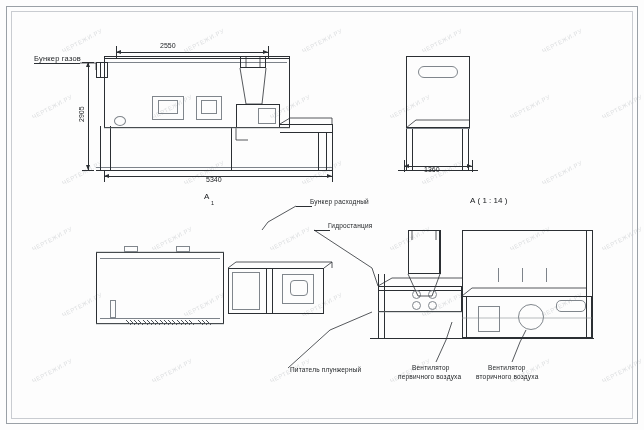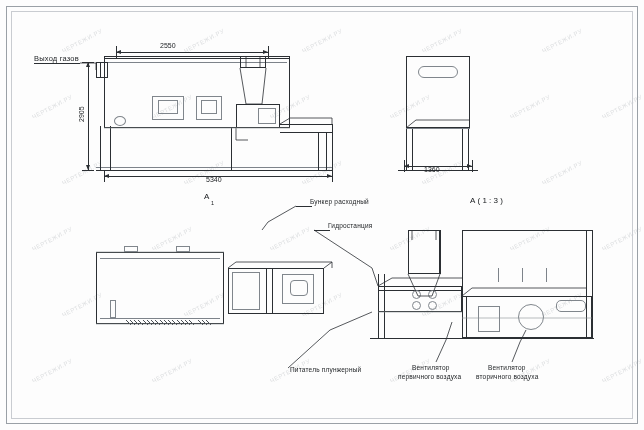--- a/index.html
+++ b/index.html
@@ -182,21 +182,21 @@
   <div class="ln v" style="left:88px;top:62px;height:108px;"></div>
   <div class="ln h" style="left:82px;top:62px;width:12px;"></div>
   <div class="ln h" style="left:82px;top:170px;width:12px;"></div>
   <div class="dim rot-dim" style="left:78px;top:122px;transform:rotate(-90deg);transform-origin:left top;">2905</div>
 
   <div class="ln h" style="left:104px;top:176px;width:228px;"></div>
   <div class="ln v" style="left:104px;top:170px;height:12px;"></div>
   <div class="ln v" style="left:332px;top:170px;height:12px;"></div>
   <div class="dim" style="left:206px;top:176px;">5340</div>
 
-  <div class="lbl big" style="left:34px;top:54px;">Выход газов</div>
+  <div class="lbl big" style="left:34px;top:54px;">Бункер газов</div>
   <div class="ln h" style="left:34px;top:63px;width:46px;"></div>
 
   <div class="cap" style="left:204px;top:192px;">А</div>
   <div class="sub" style="left:211px;top:200px;">1</div>
 
   <div class="box" style="left:406px;top:56px;width:64px;height:72px;"></div>
   <div class="box light" style="left:418px;top:66px;width:40px;height:12px;border-radius:6px;"></div>
   <div class="ln h" style="left:398px;top:170px;width:80px;"></div>
   <div class="ln v" style="left:406px;top:128px;height:42px;"></div>
   <div class="ln v" style="left:412px;top:128px;height:42px;"></div>
@@ -217,21 +217,21 @@
   <div class="hatch" style="left:126px;top:320px;width:86px;height:5px;"></div>
   <div class="box light" style="left:110px;top:300px;width:6px;height:18px;"></div>
 
   <div class="box" style="left:228px;top:268px;width:96px;height:46px;"></div>
   <div class="box light" style="left:232px;top:272px;width:28px;height:38px;"></div>
   <div class="box light" style="left:282px;top:274px;width:32px;height:30px;"></div>
   <div class="box light" style="left:290px;top:280px;width:18px;height:16px;border-radius:4px;"></div>
   <div class="ln v" style="left:266px;top:268px;height:46px;"></div>
   <div class="ln v" style="left:272px;top:268px;height:46px;"></div>
 
-  <div class="cap" style="left:470px;top:196px;">А ( 1 : 3 )</div>
+  <div class="cap" style="left:470px;top:196px;">А ( 1 : 14 )</div>
 
   <div class="box" style="left:408px;top:230px;width:32px;height:44px;"></div>
   <div class="ln v" style="left:440px;top:230px;height:44px;"></div>
   <div class="ln v" style="left:408px;top:230px;height:44px;"></div>
 
   <div class="box" style="left:378px;top:286px;width:84px;height:26px;"></div>
   <div class="ln h" style="left:378px;top:290px;width:84px;"></div>
   <div class="box light" style="left:412px;top:290px;width:9px;height:9px;border-radius:50%;"></div>
   <div class="box light" style="left:428px;top:290px;width:9px;height:9px;border-radius:50%;"></div>
   <div class="box light" style="left:412px;top:301px;width:9px;height:9px;border-radius:50%;"></div>

